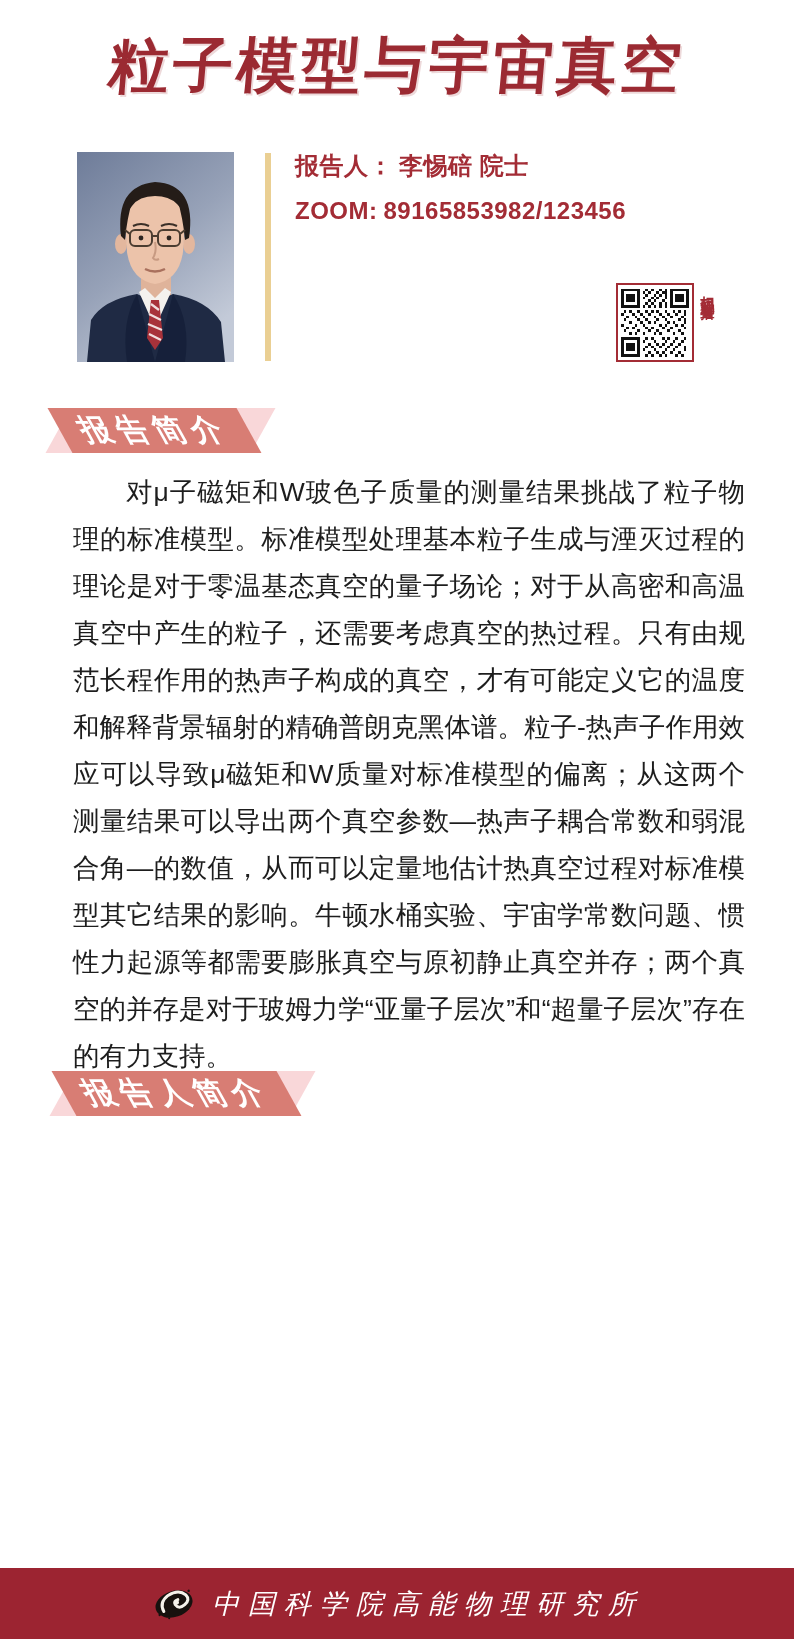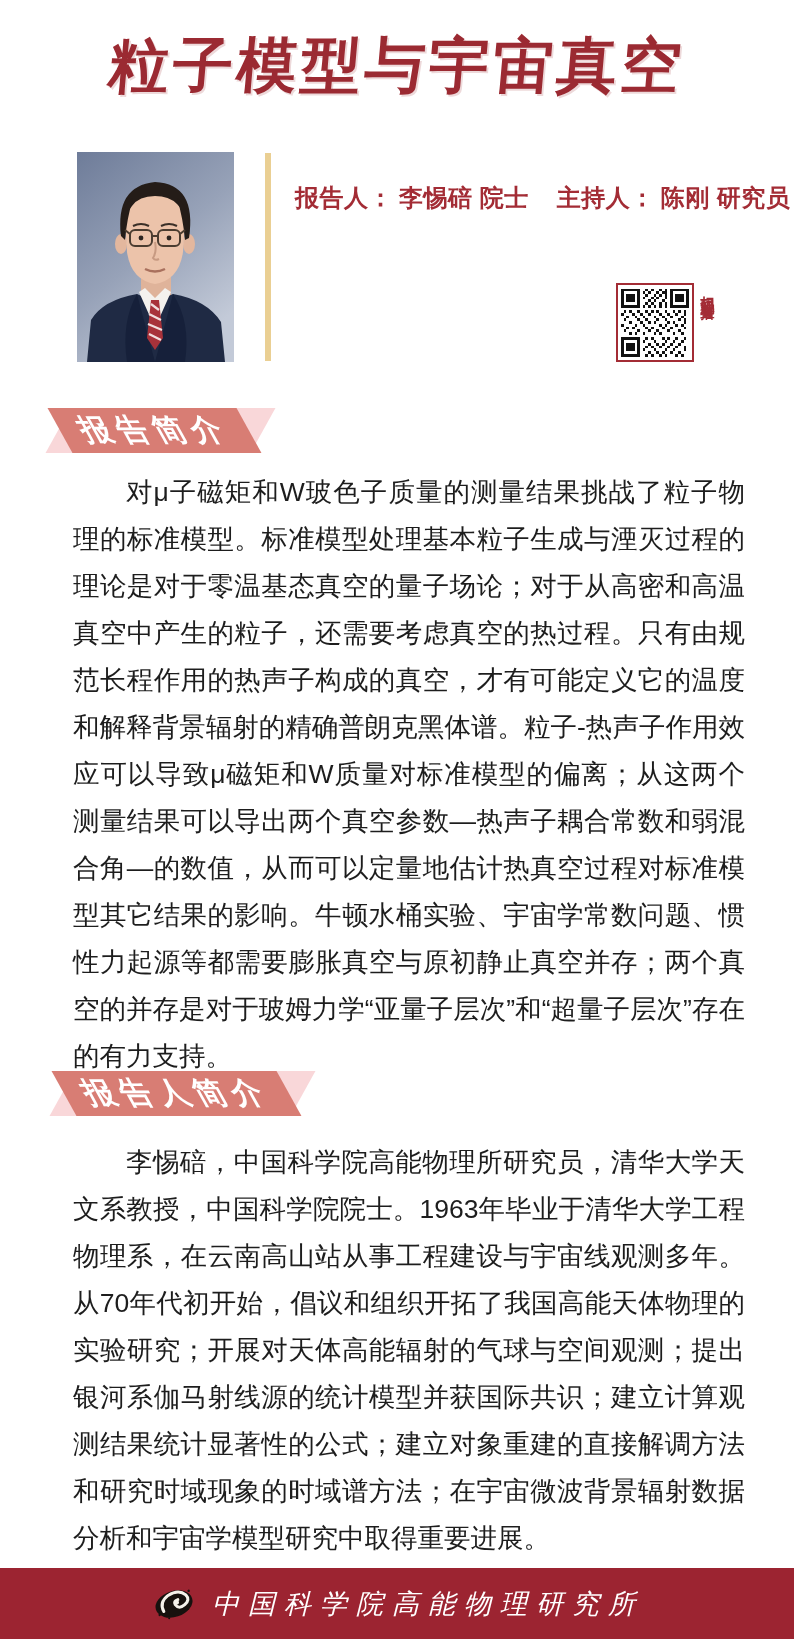--- a/index.html
+++ b/index.html
@@ -11,21 +11,21 @@
   .title{
     position:absolute;top:26px;left:0;right:0;margin:0;text-align:center;
     font-size:60px;font-weight:900;color:#9b2a32;letter-spacing:4px;
     transform:skewX(-5deg);
     text-shadow:2px 2px 0 rgba(155,42,50,.18);
     white-space:nowrap;
   }
   
   .photo{position:absolute;top:152px;left:77px;width:157px;height:210px;}
   .divider{position:absolute;top:153px;left:265px;width:6px;height:208px;background:#eacf93;}
-  .info{position:absolute;top:153px;left:295px;width:450px;display:flex;flex-direction:row;gap:28px;margin-top:32px;}
+  .info{position:absolute;top:153px;left:295px;width:450px;display:flex;flex-direction:column;gap:20px;}
   .info-row{font-size:24px;font-weight:bold;color:#a32c35;line-height:25px;white-space:nowrap;letter-spacing:.5px;}
   .info-row .lbl{margin-right:6px;}
   .qr{position:absolute;top:283px;left:616px;width:78px;height:79px;border:2px solid #a32c35;background:#fff;box-sizing:border-box;padding:3px;}
   .qr svg{display:block;width:100%;height:100%;}
   .qr-caption{
     position:absolute;top:285px;left:701px;height:80px;
     writing-mode:vertical-rl;font-size:14px;line-height:14px;letter-spacing:2px;
     color:#a32c35;font-weight:bold;
   }
   
@@ -107,23 +107,20 @@
     </svg>
   </div>
 
   <div class="divider"></div>
 
   <div class="info">
     <div class="info-row">
       <span class="lbl">报告人：</span><span class="val">李惕碚 院士</span>
     </div>
     <div class="info-row">
-      <span class="lbl">主持人：</span><span class="val">陈刚 研究员</span>
-    </div>
-    <div class="info-row">
       <span class="lbl">ZOOM:</span><span class="val">89165853982/123456</span>
     </div>
   </div>
 
   <div class="qr">
     <svg viewBox="0 0 25 25" shape-rendering="crispEdges">
       <rect width="25" height="25" fill="#ffffff"></rect>
       <path fill="#111111" d="M0 0h7v7h-7z"></path>
         <path fill="#ffffff" d="M1 1h5v5h-5z"></path>
         <path fill="#111111" d="M2 2h3v3h-3z"></path>
@@ -145,21 +142,20 @@
     </div>
   </div>
   <p class="body p1">对μ子磁矩和W玻色子质量的测量结果挑战了粒子物理的标准模型。标准模型处理基本粒子生成与湮灭过程的理论是对于零温基态真空的量子场论；对于从高密和高温真空中产生的粒子，还需要考虑真空的热过程。只有由规范长程作用的热声子构成的真空，才有可能定义它的温度和解释背景辐射的精确普朗克黑体谱。粒子-热声子作用效应可以导致μ磁矩和W质量对标准模型的偏离；从这两个测量结果可以导出两个真空参数—热声子耦合常数和弱混合角—的数值，从而可以定量地估计热真空过程对标准模型其它结果的影响。牛顿水桶实验、宇宙学常数问题、惯性力起源等都需要膨胀真空与原初静止真空并存；两个真空的并存是对于玻姆力学“亚量子层次”和“超量子层次”存在的有力支持。</p>
 
   <div class="ribbon r2">
     <div class="back"></div>
     <div class="band">
       <span>报告人简介</span>
     </div>
   </div>
-  <p class="body p2">李惕碚，中国科学院高能物理所研究员，清华大学天文系教授，中国科学院院士。1963年毕业于清华大学工程物理系，在云南高山站从事工程建设与宇宙线观测多年。从70年代初开始，倡议和组织开拓了我国高能天体物理的实验研究；开展对天体高能辐射的气球与空间观测；提出银河系伽马射线源的统计模型并获国际共识；建立计算观测结果统计显著性的公式；建立对象重建的直接解调方法和研究时域现象的时域谱方法；在宇宙微波背景辐射数据分析和宇宙学模型研究中取得重要进展。</p>
 
   <div class="footer">
     <svg width="48" height="44" viewBox="0 0 48 44">
       <g transform="rotate(-18 24 22)">
         <ellipse cx="24" cy="22" rx="19" ry="13" fill="#17110e"></ellipse>
         <path d="M12 26 Q10 16 21 12 Q33 9 38 17 Q41 23 34 26 Q27 29 25 23 Q24 19 29 19" fill="none" stroke="#f5f1ea" stroke-width="3" stroke-linecap="round"></path>
         <circle cx="27" cy="21" r="2.4" fill="#f5f1ea"></circle>
         <circle cx="7" cy="28" r="1.2" fill="#17110e"></circle>
         <circle cx="42" cy="14" r="1.2" fill="#17110e"></circle>
         <circle cx="15" cy="34" r="1" fill="#17110e"></circle>

